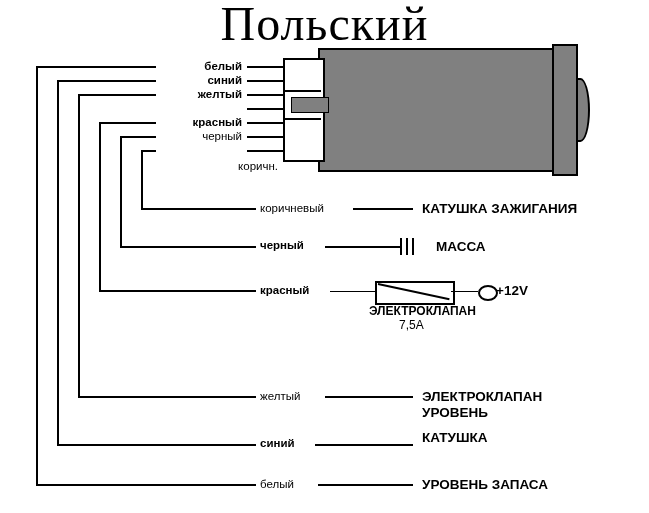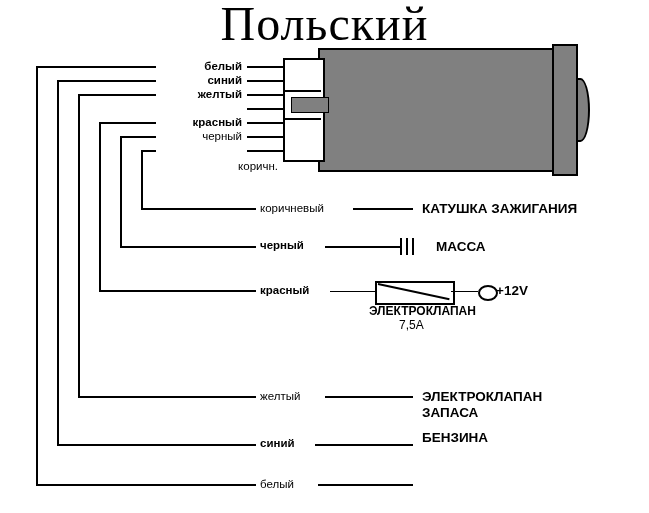--- a/index.html
+++ b/index.html
@@ -166,22 +166,23 @@
   <div class="fuse-diag" style="left:378px;top:283px;width:73px;transform:rotate(12deg);"></div>
   <div class="thin-h" style="left:451px;top:291px;width:27px;height:1px;"></div>
   <div class="plug" style="left:478px;top:285px;width:16px;height:12px;"></div>
   <div class="big" style="left:496px;top:283px;">+12V</div>
   <div class="lbl b" style="left:369px;top:305px;font-size:12px;">ЭЛЕКТРОКЛАПАН</div>
   <div class="lbl" style="left:399px;top:319px;font-size:12px;">7,5А</div>
 
   <div class="lbl" style="left:260px;top:390px;">желтый</div>
   <div class="hline" style="left:325px;top:396px;width:88px;"></div>
   <div class="big" style="left:422px;top:389px;">ЭЛЕКТРОКЛАПАН</div>
-  <div class="big" style="left:422px;top:405px;">ЗАПАСА</div>
+  <div class="big" style="left:422px;top:405px;">УРОВЕНЬ</div>
 
   <div class="lbl b" style="left:260px;top:437px;">синий</div>
   <div class="hline" style="left:315px;top:444px;width:98px;"></div>
-  <div class="big" style="left:422px;top:430px;">БЕНЗИНА</div>
+  <div class="big" style="left:422px;top:430px;">КАТУШКА</div>
 
   <div class="lbl" style="left:260px;top:478px;">белый</div>
   <div class="hline" style="left:318px;top:484px;width:95px;"></div>
+  <div class="big" style="left:422px;top:477px;">УРОВЕНЬ ЗАПАСА</div>
 
 </div>
 
 </body></html>

